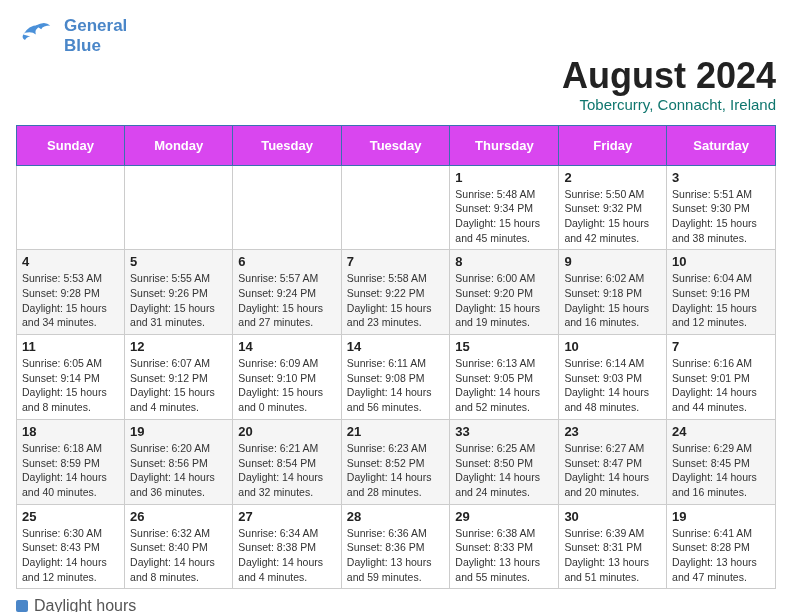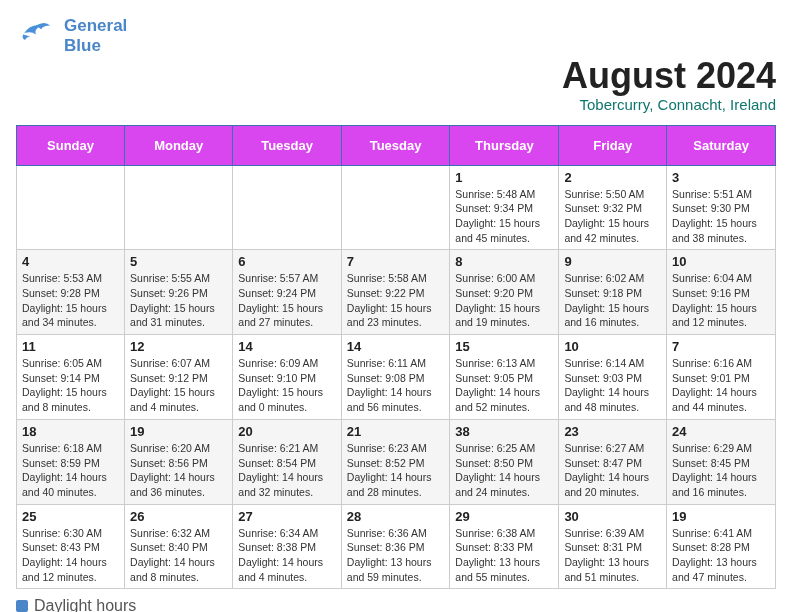--- a/index.html
+++ b/index.html
@@ -216,21 +216,21 @@
         </td>
         <td>
           <span class="day-num">20</span>
           <div class="day-info">Sunrise: 6:21 AM<br>Sunset: 8:54 PM<br>Daylight: 14 hours<br>and 32 minutes.</div>
         </td>
         <td>
           <span class="day-num">21</span>
           <div class="day-info">Sunrise: 6:23 AM<br>Sunset: 8:52 PM<br>Daylight: 14 hours<br>and 28 minutes.</div>
         </td>
         <td>
-          <span class="day-num">38</span>
+          <span class="day-num">33</span>
           <div class="day-info">Sunrise: 6:25 AM<br>Sunset: 8:50 PM<br>Daylight: 14 hours<br>and 24 minutes.</div>
         </td>
         <td>
           <span class="day-num">23</span>
           <div class="day-info">Sunrise: 6:27 AM<br>Sunset: 8:47 PM<br>Daylight: 14 hours<br>and 20 minutes.</div>
         </td>
         <td>
           <span class="day-num">24</span>
           <div class="day-info">Sunrise: 6:29 AM<br>Sunset: 8:45 PM<br>Daylight: 14 hours<br>and 16 minutes.</div>
         </td>

